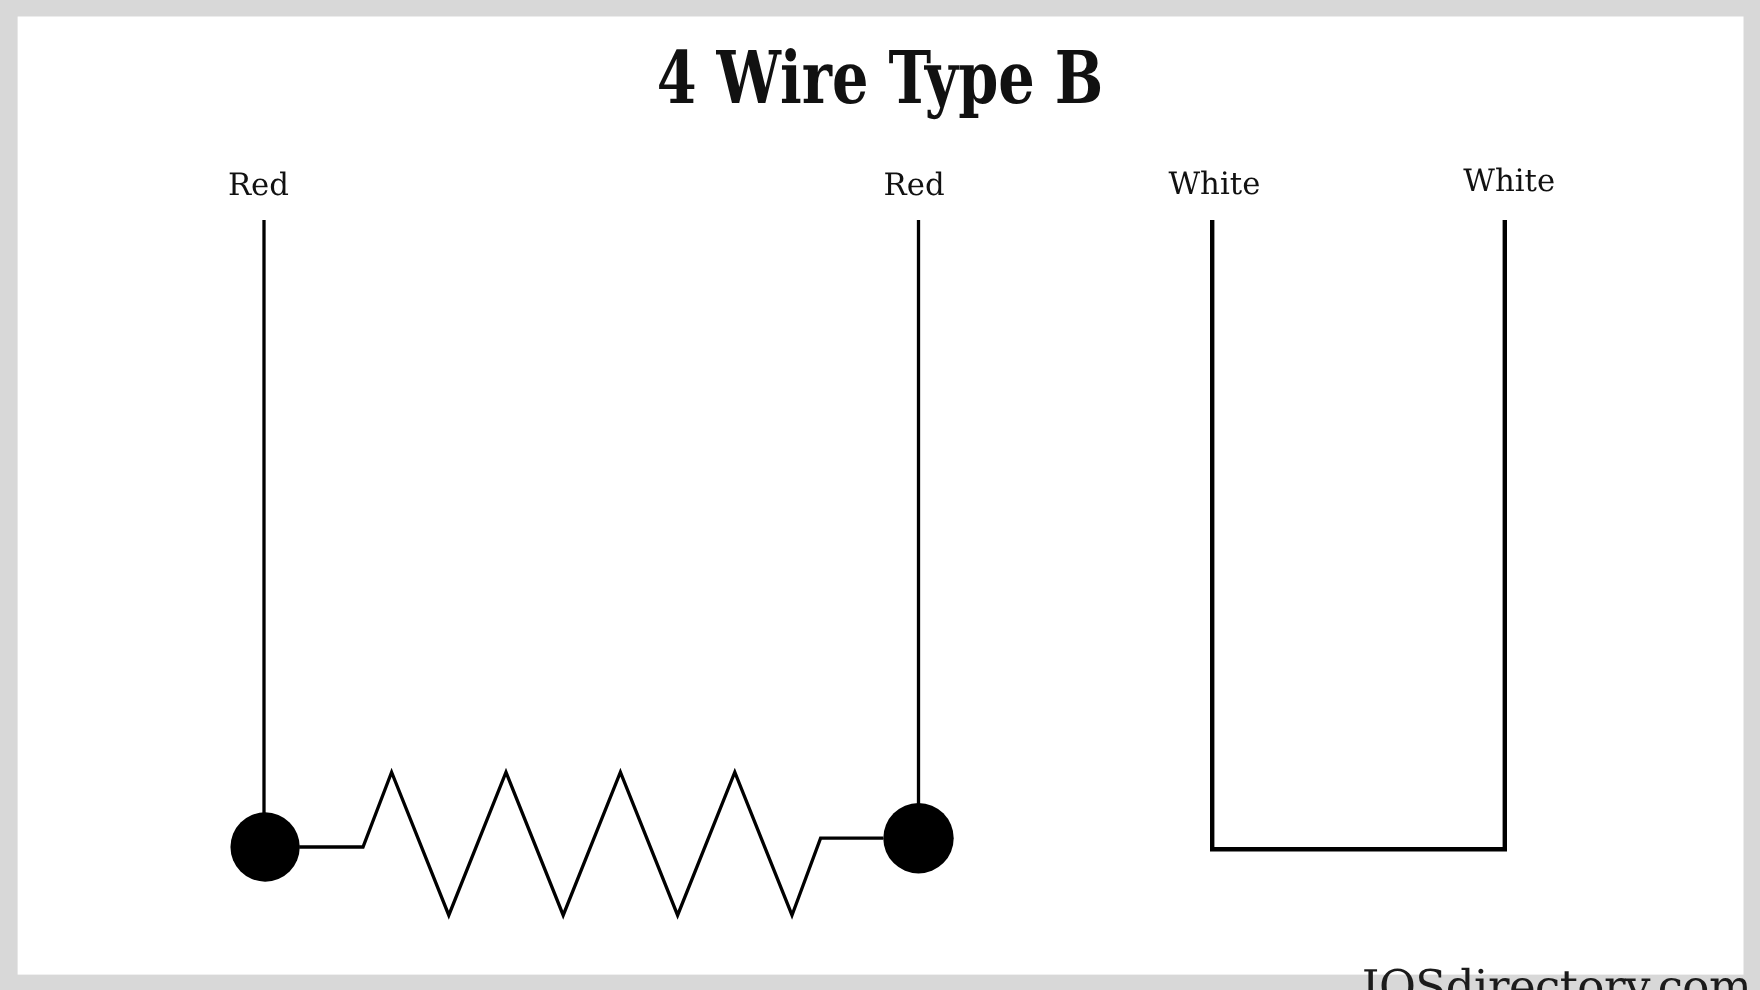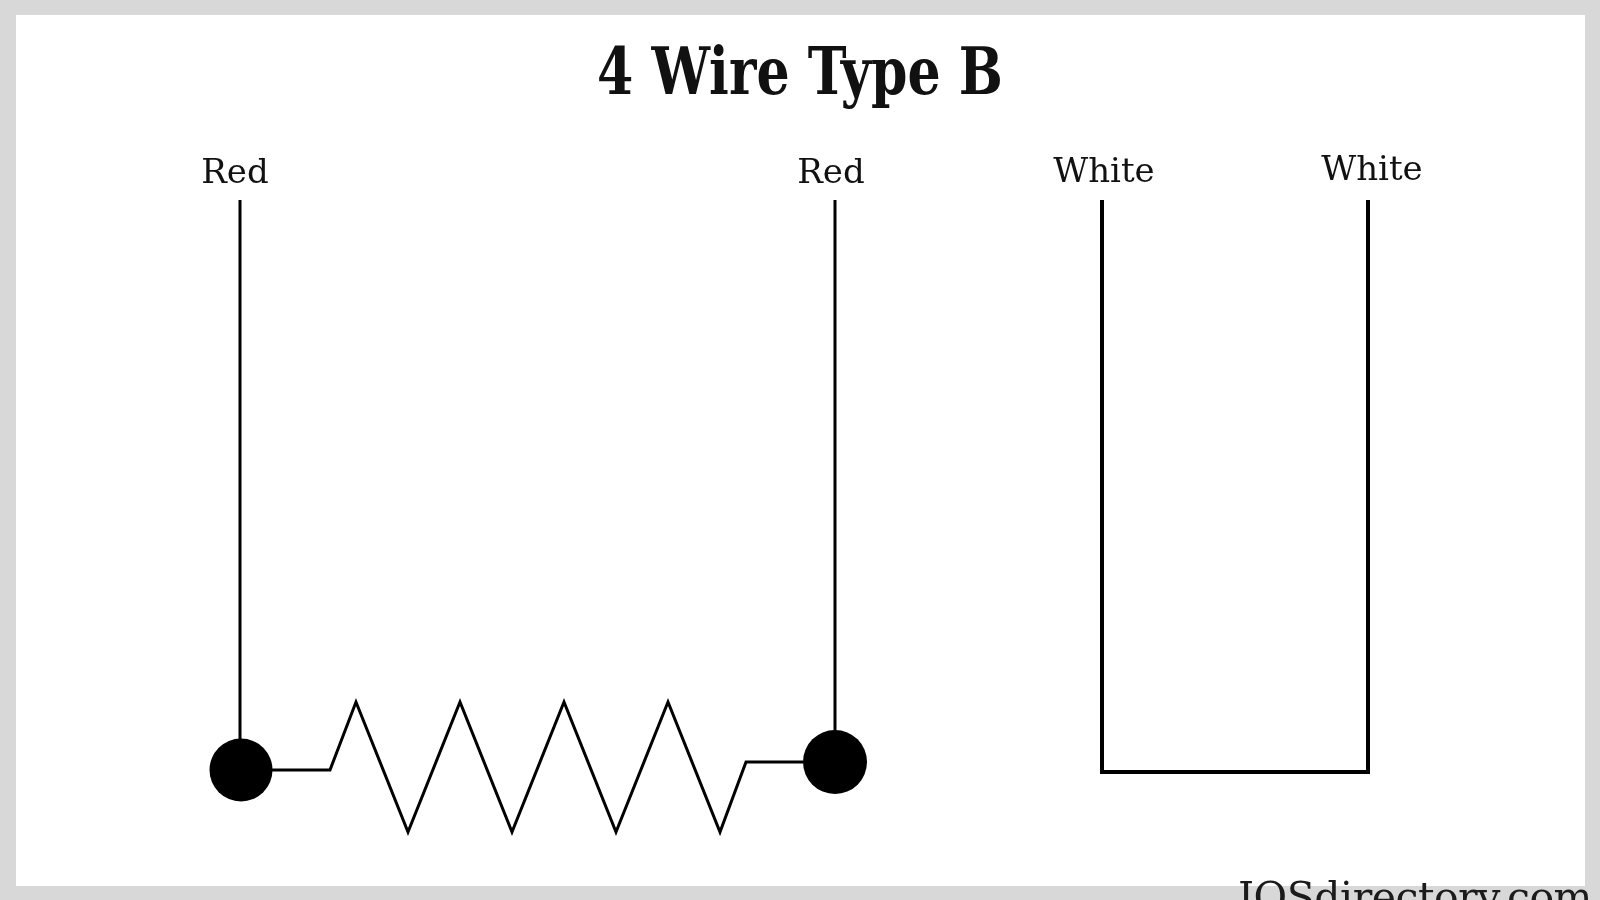--- a/index.html
+++ b/index.html
@@ -43,21 +43,21 @@
     color: #111111;
     transform: scaleX(0.79);
     transform-origin: 50% 50%;
     letter-spacing: 0px;
     white-space: nowrap;
   }
   .wire-label {
     position: absolute;
     top: 154px;
     transform: translateX(-50%);
-    font-size: 34px;
+    font-size: 28px;
     line-height: 1.0;
     color: #111111;
     white-space: nowrap;
   }
   .lbl-red-left   { left: 235px; }
   .lbl-red-right  { left: 831px; }
   .lbl-white-left { left: 1104px; top: 153px; }
   .lbl-white-right{ left: 1372px; top: 151px; }
   .watermark {
     position: absolute;

